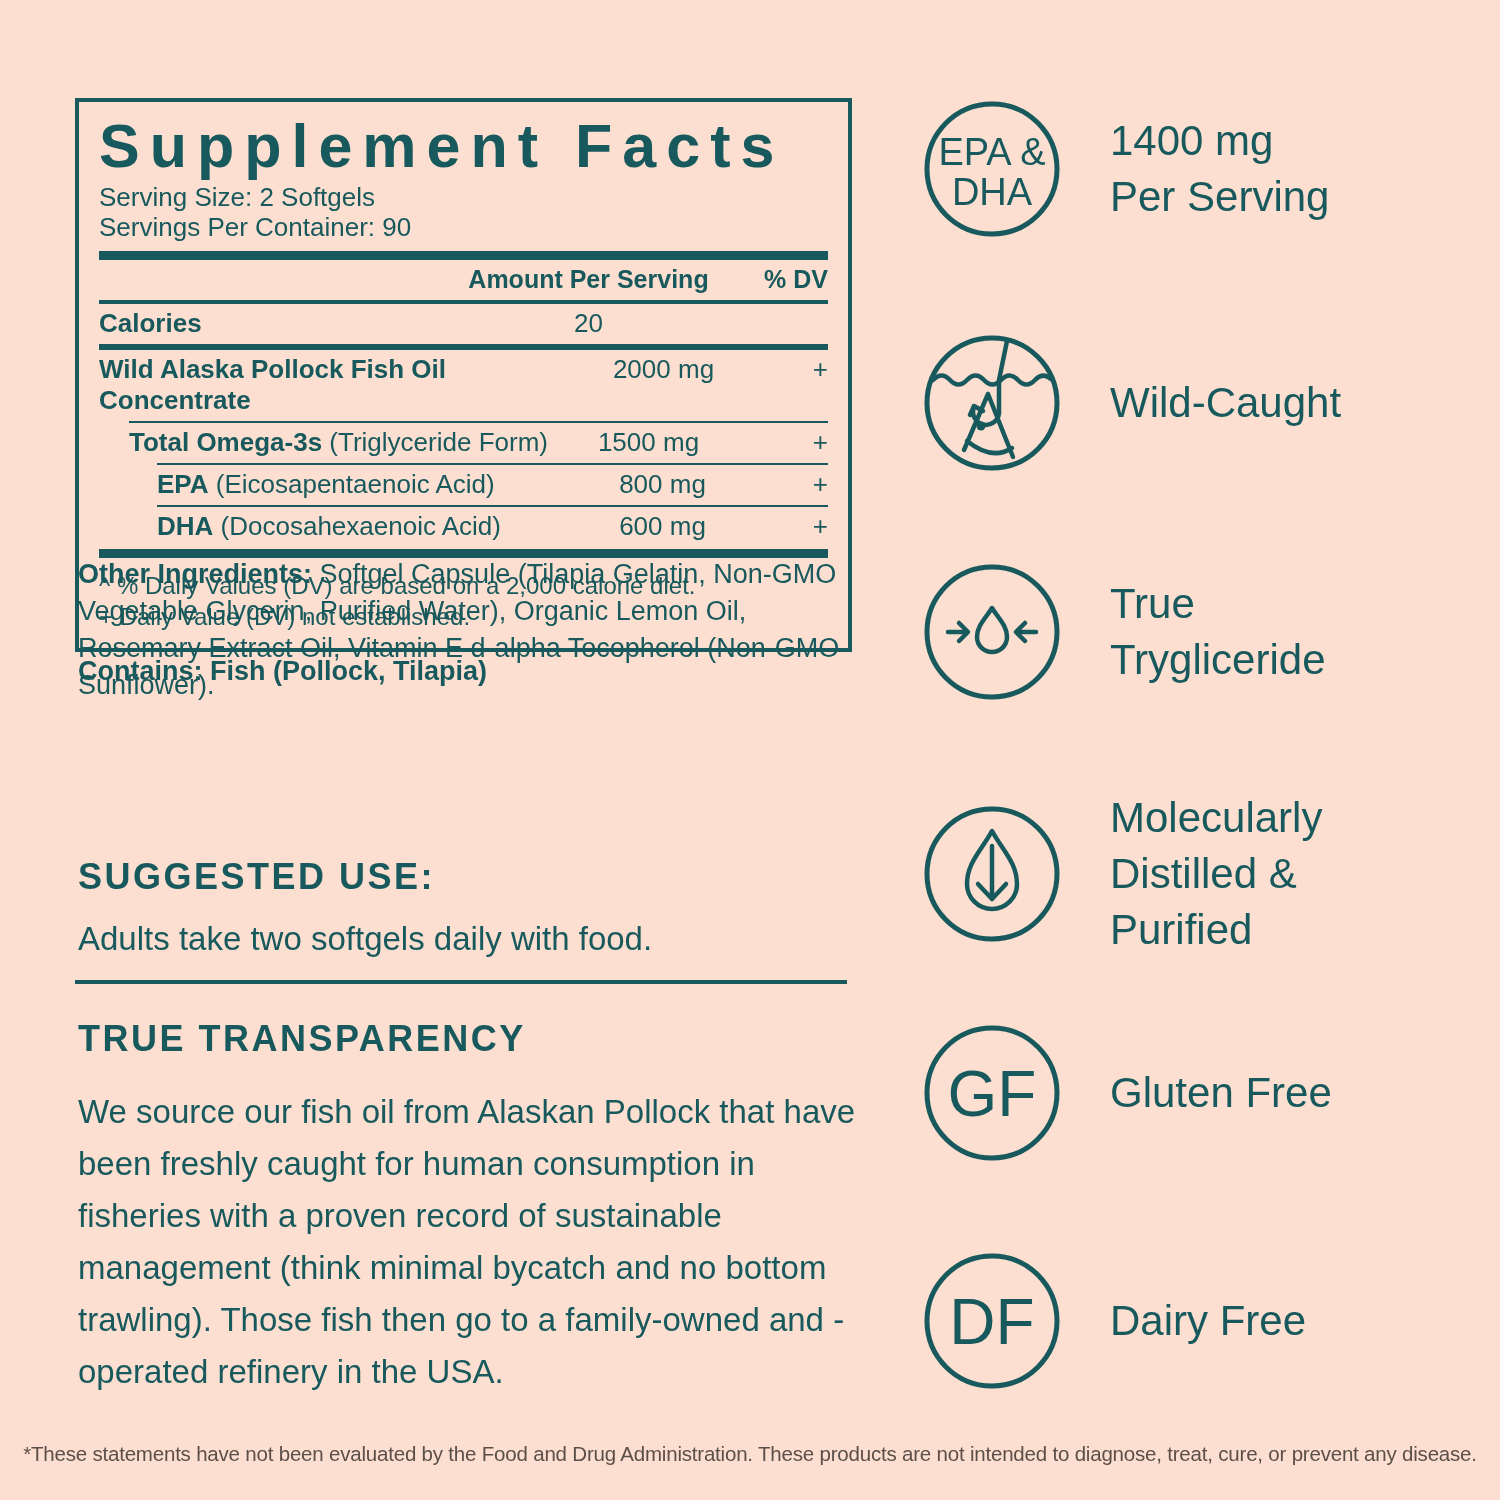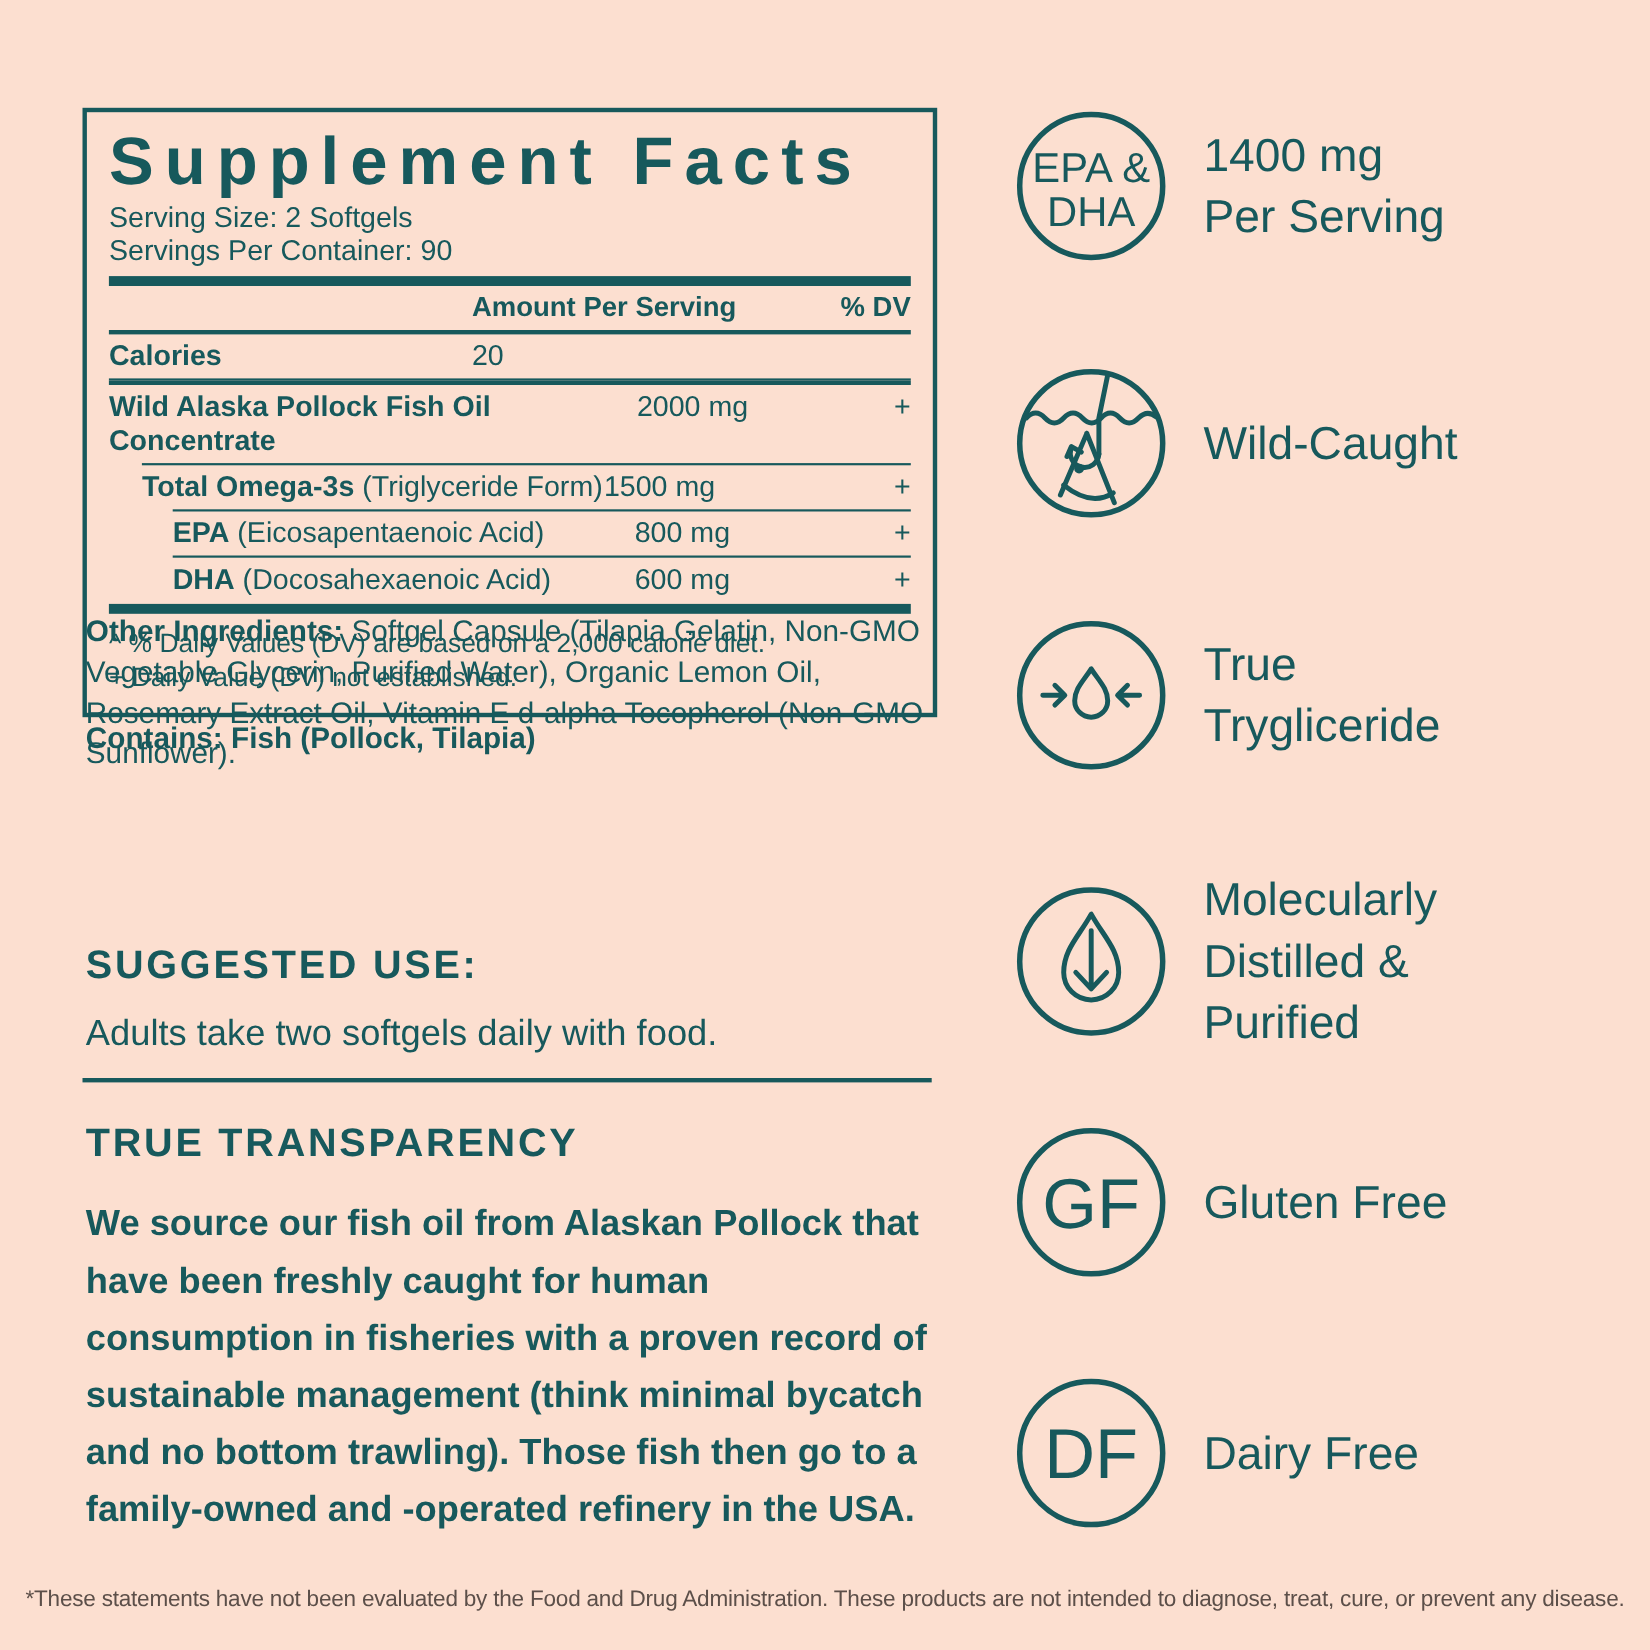--- a/index.html
+++ b/index.html
@@ -25,45 +25,45 @@
   .bar-thick{height:9px;background:#17595c;margin-top:9px;}
   .bar-med{height:4px;background:#17595c;}
   .sep{height:2px;background:#17595c;}
   .sep.m1{margin-left:30px;}
   .sep.m2{margin-left:58px;}
   .f-head{display:flex;align-items:baseline;font-weight:bold;font-size:25px;padding:5px 0 6px 0;}
   .f-row{display:flex;align-items:baseline;font-size:26px;padding:4px 0 5px 0;}
   .f-name{width:330px;flex:0 0 auto;}
   .f-name.i1{padding-left:30px;}
   .f-name.i2{padding-left:58px;}
-  .f-amt{flex:1;}
+  .f-amt{flex:1;text-align:center;}
   .f-dv{width:80px;flex:0 0 auto;text-align:right;}
   .footnotes{font-size:24px;line-height:31px;margin-top:12px;}
 
   
   .other-ing{
     position:absolute;left:78px;top:556px;width:784px;
     font-size:27px;line-height:37px;
   }
   .contains-line{position:absolute;left:78px;top:656px;font-size:27px;font-weight:bold;}
 
   .section-heading{font-size:36px;font-weight:bold;letter-spacing:2.5px;}
   .suggested{position:absolute;left:78px;top:856px;width:780px;}
   .suggested .body-line{margin-top:22px;font-size:33px;font-weight:400;}
 
   .divider-rule{position:absolute;left:75px;top:980px;width:772px;height:4px;background:#17595c;}
 
   .transparency{position:absolute;left:78px;top:1018px;width:782px;}
-  .transparency .para{margin-top:26px;font-size:33px;line-height:52px;font-weight:700;}
+  .transparency .para{margin-top:26px;font-size:33px;line-height:52px;font-weight:400;}
 
   
   .badge{position:absolute;left:922px;display:flex;align-items:center;}
   .badge .circ{width:140px;height:140px;flex:0 0 140px;}
   .badge .blabel{
-    margin-left:32px;font-size:42px;line-height:56px;
+    margin-left:48px;font-size:42px;line-height:56px;
     white-space:pre-line;font-weight:400;color:#17595c;
   }
   svg .stroke{fill:none;stroke:#17595c;stroke-width:4.5;stroke-linecap:round;stroke-linejoin:round;}
   svg .ring{fill:none;stroke:#17595c;stroke-width:5;}
   svg text{fill:#17595c;font-family:"Liberation Sans", sans-serif;}
 
   
   .disclaimer{
     position:absolute;left:0;right:0;top:1442px;text-align:center;
     font-size:20.5px;letter-spacing:-0.2px;color:#5c4f49;font-weight:400;

